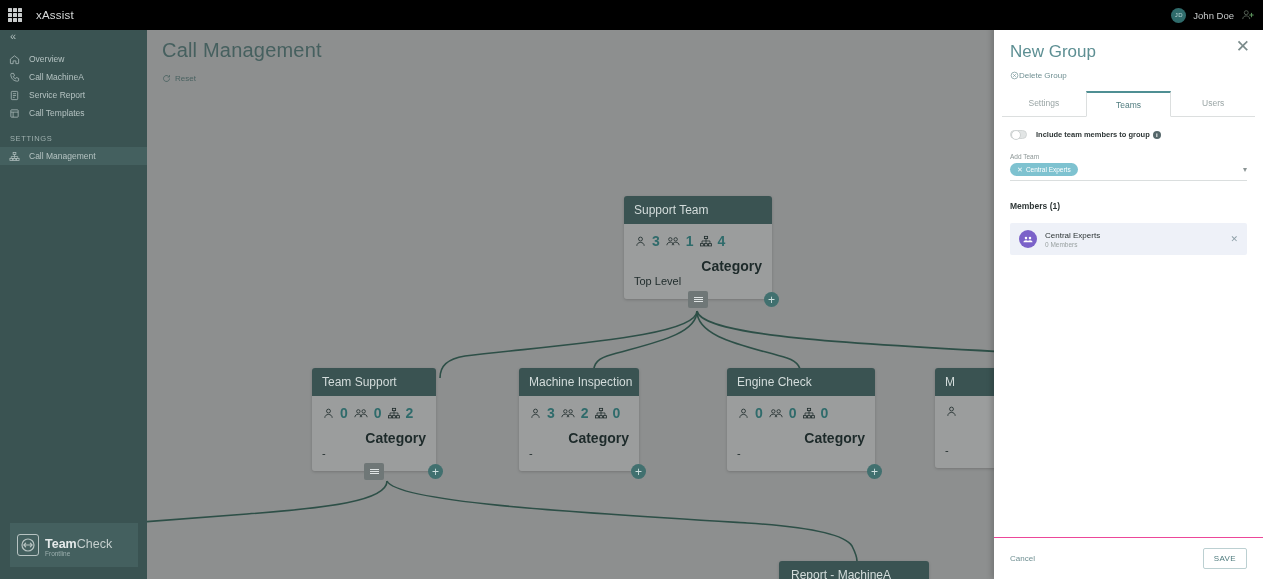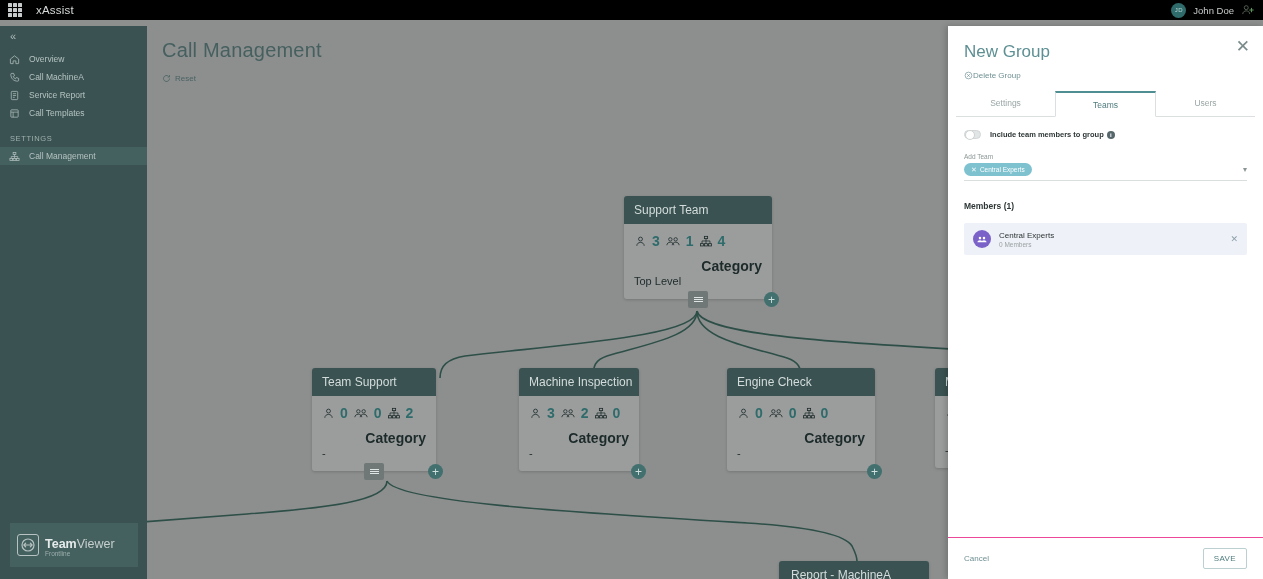--- a/index.html
+++ b/index.html
@@ -5,21 +5,21 @@
   * { box-sizing: border-box; margin: 0; padding: 0; }
   html, body {
     width: 1263px; height: 579px; overflow: hidden;
     font-family: "Liberation Sans", sans-serif;
     background: #8d8f8f;
   }
   .app { position: relative; width: 1263px; height: 579px; }
 
   
   .topbar {
-    position: absolute; top: 0; left: 0; width: 1263px; height: 20px;
+    position: absolute; top: 0; left: 0; width: 1263px; height: 30px;
     background: #000; display: flex; align-items: center; z-index: 30;
   }
   .grid-icon { margin-left: 8px; width: 14px; height: 14px;
     display: grid; grid-template-columns: repeat(3,1fr); grid-template-rows: repeat(3,1fr);
     gap: 1.5px; }
   .grid-icon i { background: #c9cccc; display: block; border-radius: .5px; }
   .brand { color: #d6d9d9; font-size: 11.5px; margin-left: 14px; letter-spacing: .2px; }
   .topbar-right { margin-left: auto; display: flex; align-items: center; gap: 7px; padding-right: 8px; }
   .avatar-sm {
     width: 15px; height: 15px; border-radius: 50%; background: #2f6b6b;
@@ -97,21 +97,21 @@
     line-height: 1;
   }
   .leaf {
     position: absolute; background: #3a5352; color: #d3dcdb; font-size: 12px;
     height: 28px; display: flex; align-items: center; padding: 0 12px; border-radius: 3px;
     box-shadow: 0 1px 3px rgba(0,0,0,.18);
   }
 
   
   .panel {
-    position: absolute; top: 26px; right: 0; width: 315px; height: 553px;
+    position: absolute; top: 26px; right: 0; width: 269px; height: 553px;
     background: #fff; z-index: 25; box-shadow: -2px 0 6px rgba(0,0,0,.2);
     display: flex; flex-direction: column;
   }
   .panel-title { font-size: 17px; color: #5d8f93; padding: 16px 0 0 16px; font-weight: normal; }
   .panel-close { position: absolute; top: 12px; right: 13px; font-size: 17px; color: #7b8b8b;
     cursor: pointer; line-height: 1; }
   .delete-group { display: flex; align-items: center; color: #6f8f92;
     font-size: 8px; padding: 9px 0 0 16px; cursor: pointer; }
   .tabs { display: flex; margin: 11px 8px 0 8px; border-bottom: 1px solid #dcdfdf; }
   .tab { flex: 1; text-align: center; font-size: 8.5px; color: #9aa5a5; padding: 7px 0 6px;
@@ -234,21 +234,21 @@
 
     <div class="tv-logo">
       <div class="tv-mark">
         <svg width="16" height="16" viewBox="0 0 24 24">
           <circle cx="12" cy="12" r="9" fill="none" stroke="#b7c3c2" stroke-width="1.8"></circle>
           <path d="M6 12h12M8.5 9.2L5.8 12l2.7 2.8M15.5 9.2l2.7 2.8-2.7 2.8" fill="none" stroke="#b7c3c2" stroke-width="1.8" stroke-linejoin="round" stroke-linecap="round"></path>
         </svg>
       </div>
       <div>
         <div class="tv-text">
-          <b>Team</b><span>Viewer</span>
+          <b>Team</b><span>Check</span>
         </div>
         <div class="tv-sub">Frontline</div>
       </div>
     </div>
   </div>
 
   <div class="canvas">
     <div class="page-title">Call Management</div>
     <div class="reset-btn">
       <svg width="9" height="9" viewBox="0 0 24 24">

